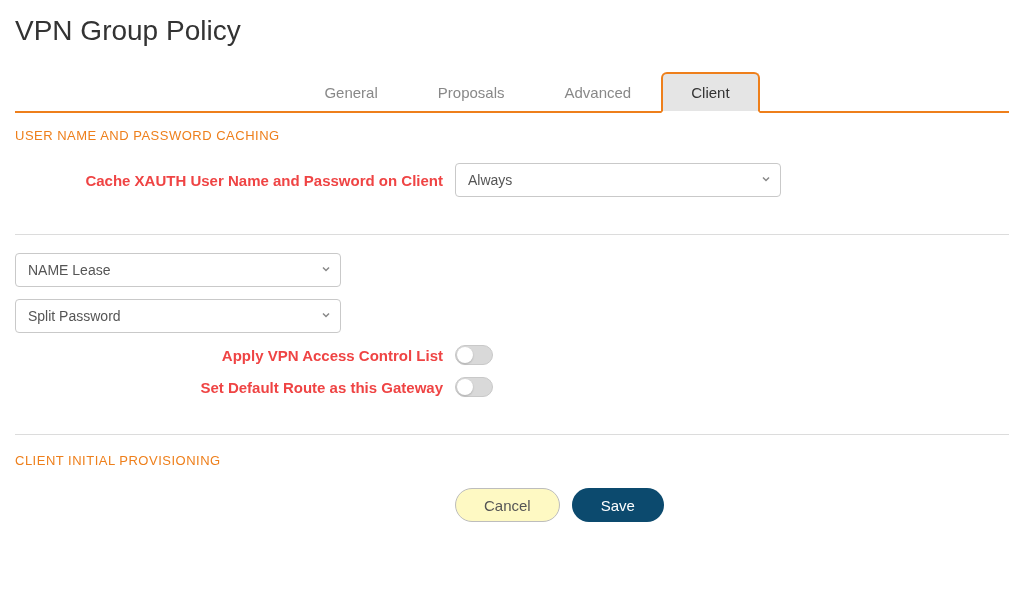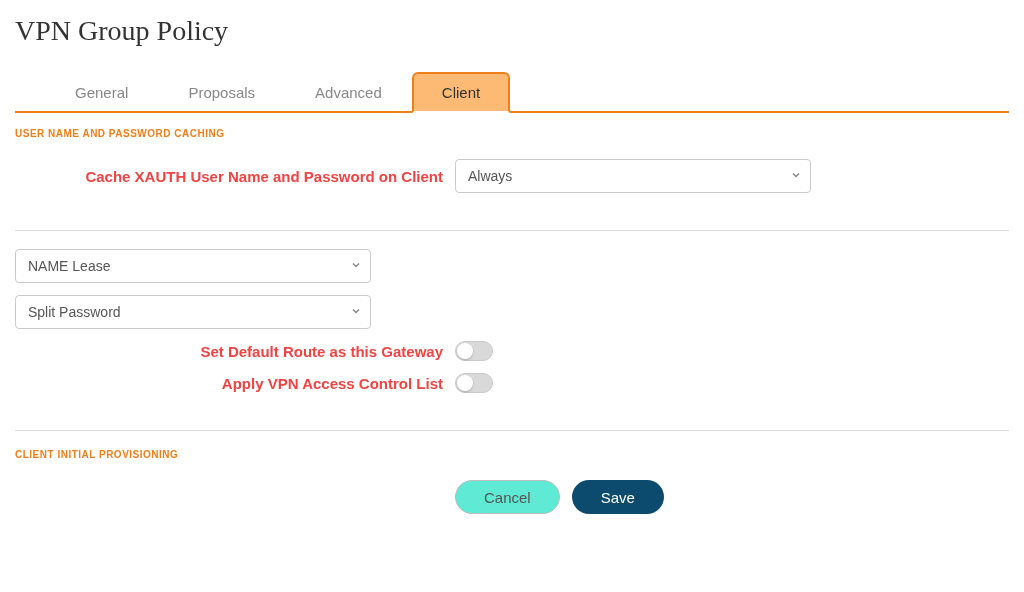--- a/index.html
+++ b/index.html
@@ -9,48 +9,48 @@
       color: #333;
       width: 1024px;
       height: 592px;
       padding: 15px 15px 15px 15px;
     }
     .page-title {
       font-size: 28px;
       font-weight: 400;
       color: #333;
       margin-bottom: 25px;
-      font-family: Liberation Serif, serif;
     }
     .tab-bar {
       display: flex;
       border-bottom: 2px solid #ee7f1b;
       margin-bottom: 15px;
       padding-left: 30px;
+      justify-content: center;
     }
     .tab {
       padding: 10px 28px;
       color: #888;
       font-size: 15px;
       cursor: pointer;
       border: 2px solid transparent;
       border-bottom: none;
       margin-bottom: -2px;
       border-radius: 6px 6px 0 0;
     }
     .tab.active {
       color: #333;
       border-color: #ee7f1b;
       border-bottom: 2px solid #fff;
-      background: #fdba74;
+      background: #e5e5e5;
     }
     .section-header {
       color: #ee7f1b;
-      font-size: 10px;
-      font-weight: 700;
+      font-size: 13px;
+      font-weight: 400;
       letter-spacing: 0.5px;
       text-transform: uppercase;
       margin-bottom: 20px;
     }
     .section {
       padding-bottom: 25px;
     }
     .section.sep {
       border-bottom: 1px solid #dcdcdc;
       margin-bottom: 18px;
@@ -67,21 +67,21 @@
       font-size: 15px;
       color: #ef4444;
       font-weight: 600;
     }
     .form-control {
       display: flex;
       align-items: center;
     }
     .select {
       position: relative;
-      width: 356px;
+      width: 326px;
       height: 34px;
       border: 1px solid #c9c9c9;
       border-radius: 4px;
       padding: 0 30px 0 12px;
       display: flex;
       align-items: center;
       background: #fff;
       cursor: pointer;
       color: #555;
       font-size: 14px;
@@ -124,21 +124,21 @@
       padding: 0 28px;
       border-radius: 20px;
       font-size: 15px;
       cursor: pointer;
       display: flex;
       align-items: center;
       justify-content: center;
       border: 1px solid transparent;
     }
     .btn.cancel {
-      background: #5eead4;
+      background: #fef9c3;
       color: #555;
       border-color: #bdbdbd;
     }
     .btn.save {
       background: #0c4a6e;
       color: #fff;
     }
   </style>
 </head>
 <body>
@@ -191,30 +191,30 @@
         <span class="chev">
           <svg width="12" height="12" viewBox="0 0 24 24" fill="none" stroke="currentColor" stroke-width="3">
               <polyline points="6 9 12 15 18 9"></polyline>
             </svg>
         </span>
       </div>
     </div>
   </div>
 
   <div class="form-row">
-    <div class="form-label">Set Default Route as this Gateway</div>
+    <div class="form-label">Apply VPN Access Control List</div>
     <div class="form-control">
       <div class="toggle">
         <div class="knob"></div>
       </div>
     </div>
   </div>
 
   <div class="form-row">
-    <div class="form-label">Apply VPN Access Control List</div>
+    <div class="form-label">Set Default Route as this Gateway</div>
     <div class="form-control">
       <div class="toggle">
         <div class="knob"></div>
       </div>
     </div>
   </div>
 </div>
 
 <div class="section">
   <div class="section-header">CLIENT INITIAL PROVISIONING</div>

